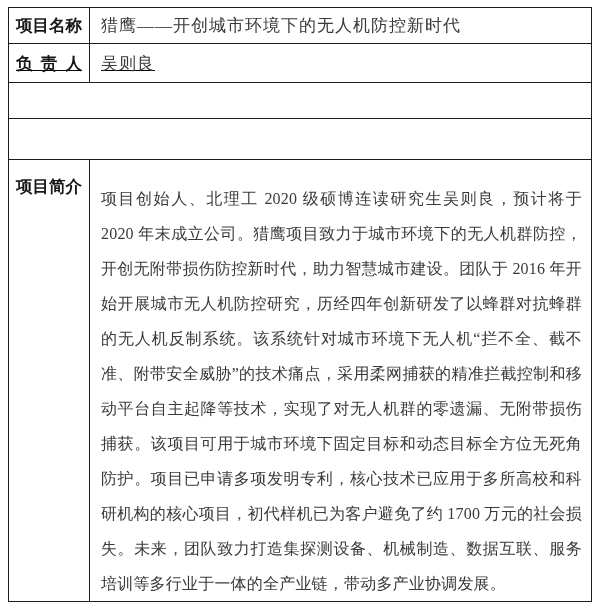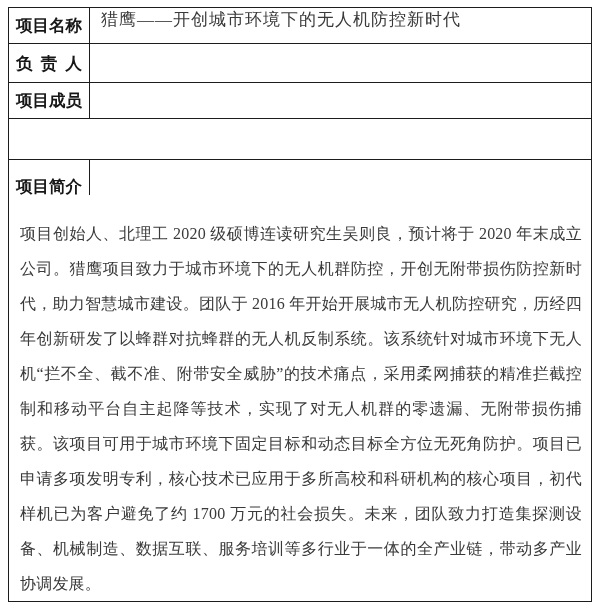--- a/index.html
+++ b/index.html
@@ -28,24 +28,24 @@
   }
   .row {
     display: flex;
     border-bottom: 1.5px solid #1c1c1c;
     box-sizing: border-box;
   }
   .row:last-child {
     border-bottom: none;
   }
   .r1 { height: 36px; }
-  .r2 { height: 39px; }
+  .r2 { height: 39px; text-decoration: underline; }
   .r3 { height: 36px; }
   .r4 { height: 41px; }
-  .r5 { height: 441px; flex-direction: column; }
+  .r5 { height: 441px; }
   .cell-label {
     width: 81px;
     min-width: 81px;
     box-sizing: border-box;
     border-right: 1.5px solid #1c1c1c;
     display: flex;
     align-items: center;
     padding: 0 7px;
   }
   .r5 .cell-label {
@@ -59,20 +59,21 @@
     text-align-last: justify;
     font-family: "Liberation Sans", "DejaVu Sans", sans-serif;
     font-weight: bold;
     font-size: 16.5px;
     color: #161616;
     line-height: 1.1;
   }
   .cell-value {
     flex: 1;
     display: flex;
+    align-items: center;
     padding: 0 9px 0 11px;
     font-size: 17px;
     letter-spacing: 1px;
     color: #3a3a3a;
     box-sizing: border-box;
   }
   .r5 .cell-value {
     align-items: flex-end;
     padding-top: 10px;
   }
@@ -97,26 +98,26 @@
       </div>
       <div class="cell-value">
         <span>猎鹰——开创城市环境下的无人机防控新时代</span>
       </div>
     </div>
 
     <div class="row r2">
       <div class="cell-label">
         <span class="label-text">负责人</span>
       </div>
+      <div class="cell-value">
+        <span>吴则良</span>
+      </div>
     </div>
 
     <div class="row r3">
-      <div class="cell-label">
-        <span class="label-text">项目成员</span>
-      </div>
     </div>
 
     <div class="row r4">
     </div>
 
     <div class="row r5">
       <div class="cell-label">
         <span class="label-text">项目简介</span>
       </div>
       <div class="cell-value">

